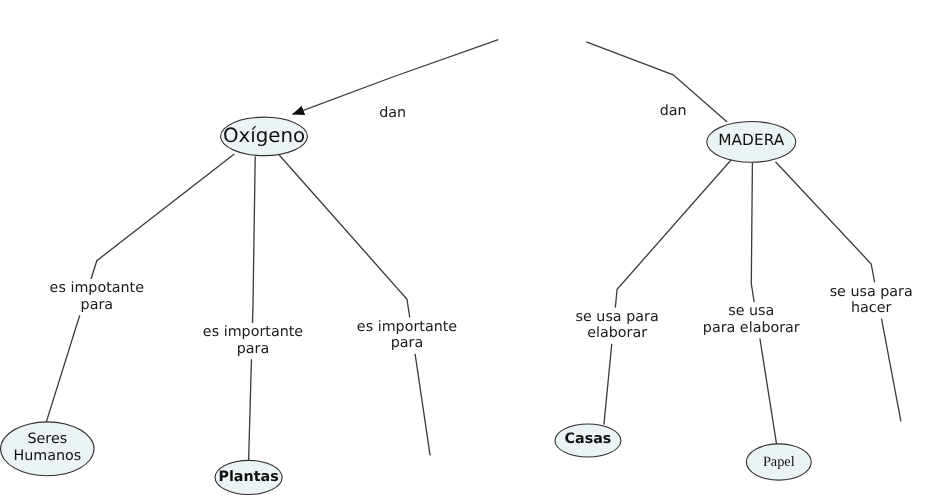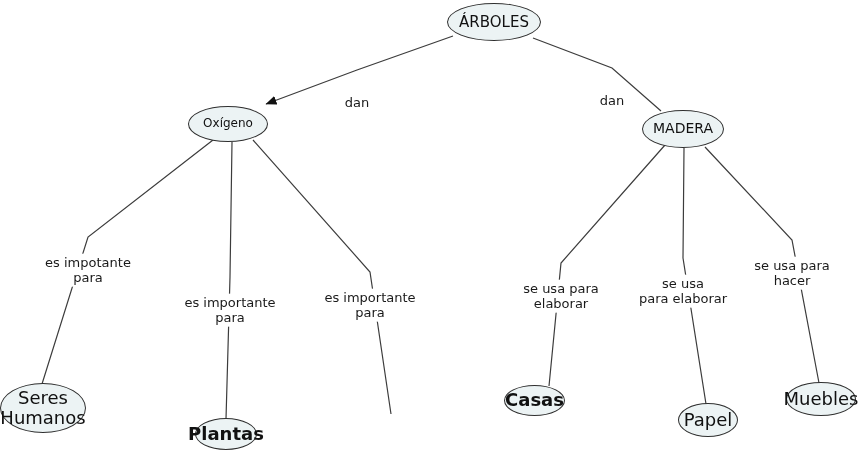--- a/index.html
+++ b/index.html
@@ -41,21 +41,21 @@
   .node {
     position: absolute;
     background: #ecf3f4;
     border: 1px solid #2f2f2f;
     border-radius: 50%;
     display: flex;
     align-items: center;
     justify-content: center;
     text-align: center;
     z-index: 3;
-    font-size: 18px;
+    font-size: 13px;
     line-height: 1.12;
     color: #111111;
     box-sizing: border-box;
   }
   .node .ln { display: block; }
   .node-title { font-size: 15px; }
   .node-caps  { font-size: 14px; }
 </style>
 </head>
 <body>
@@ -102,25 +102,22 @@
   </div>
   <div class="edge-label" style="left:683px; top:258px;">
     <span class="ln">se usa</span>
     <span class="ln">para elaborar</span>
   </div>
   <div class="edge-label" style="left:792px; top:240px;">
     <span class="ln">se usa para</span>
     <span class="ln">hacer</span>
   </div>
 
-  <div class="node node-title" style="left:447px; top:3px; width:94px; height:38px;">
-    <span>ÁRBOLES</span>
-  </div>
 
-  <div class="node" style="left:188px; top:106px; width:80px; height:36px; font-size:12px;">
+  <div class="node" style="left:200px; top:106px; width:80px; height:36px; font-size:18px;">
     <span>Oxígeno</span>
   </div>
 
   <div class="node node-caps" style="left:642px; top:110px; width:82px; height:38px;text-align:right;">
     <span>MADERA</span>
   </div>
 
   <div class="node" style="left:0px; top:383px; width:86px; height:50px;">
     <span>
       <span class="ln">Seres</span>
@@ -130,21 +127,18 @@
 
   <div class="node" style="left:195px; top:418px; width:62px; height:32px;font-weight:bold;">
     <span>Plantas</span>
   </div>
 
 
   <div class="node" style="left:504px; top:385px; width:61px; height:31px;font-weight:bold;">
     <span>Casas</span>
   </div>
 
-  <div class="node" style="left:678px; top:403px; width:60px; height:34px;">
+  <div class="node" style="left:678px; top:403px; width:60px; height:34px;font-family:Liberation Serif, serif;">
     <span>Papel</span>
   </div>
 
-  <div class="node" style="left:786px; top:382px; width:70px; height:34px;">
-    <span>Muebles</span>
-  </div>
 
 </div>
 
 </body></html>

